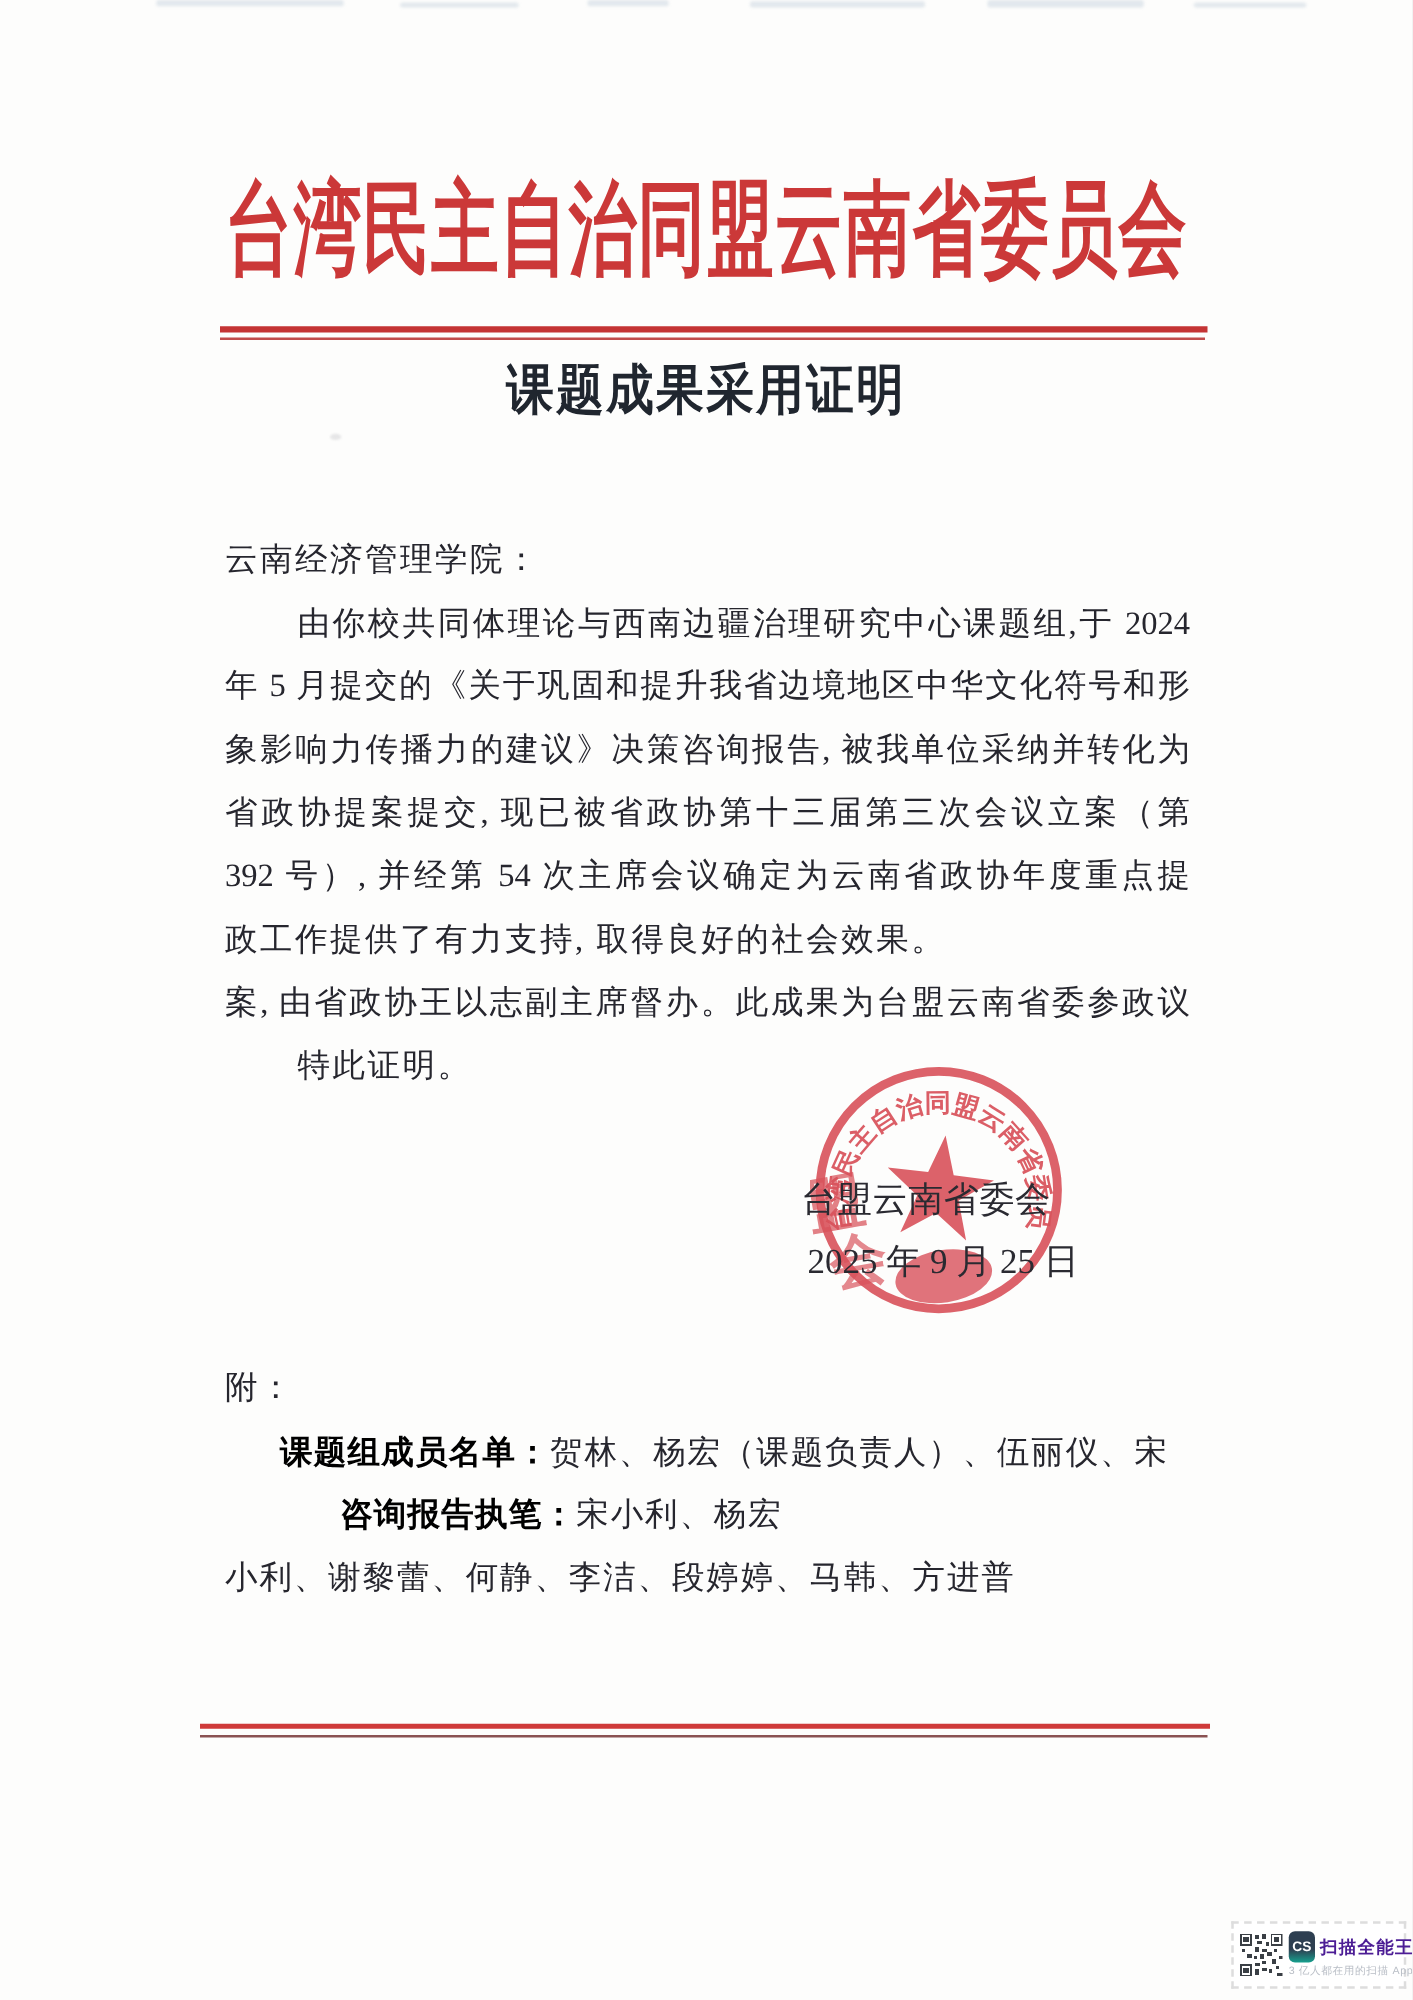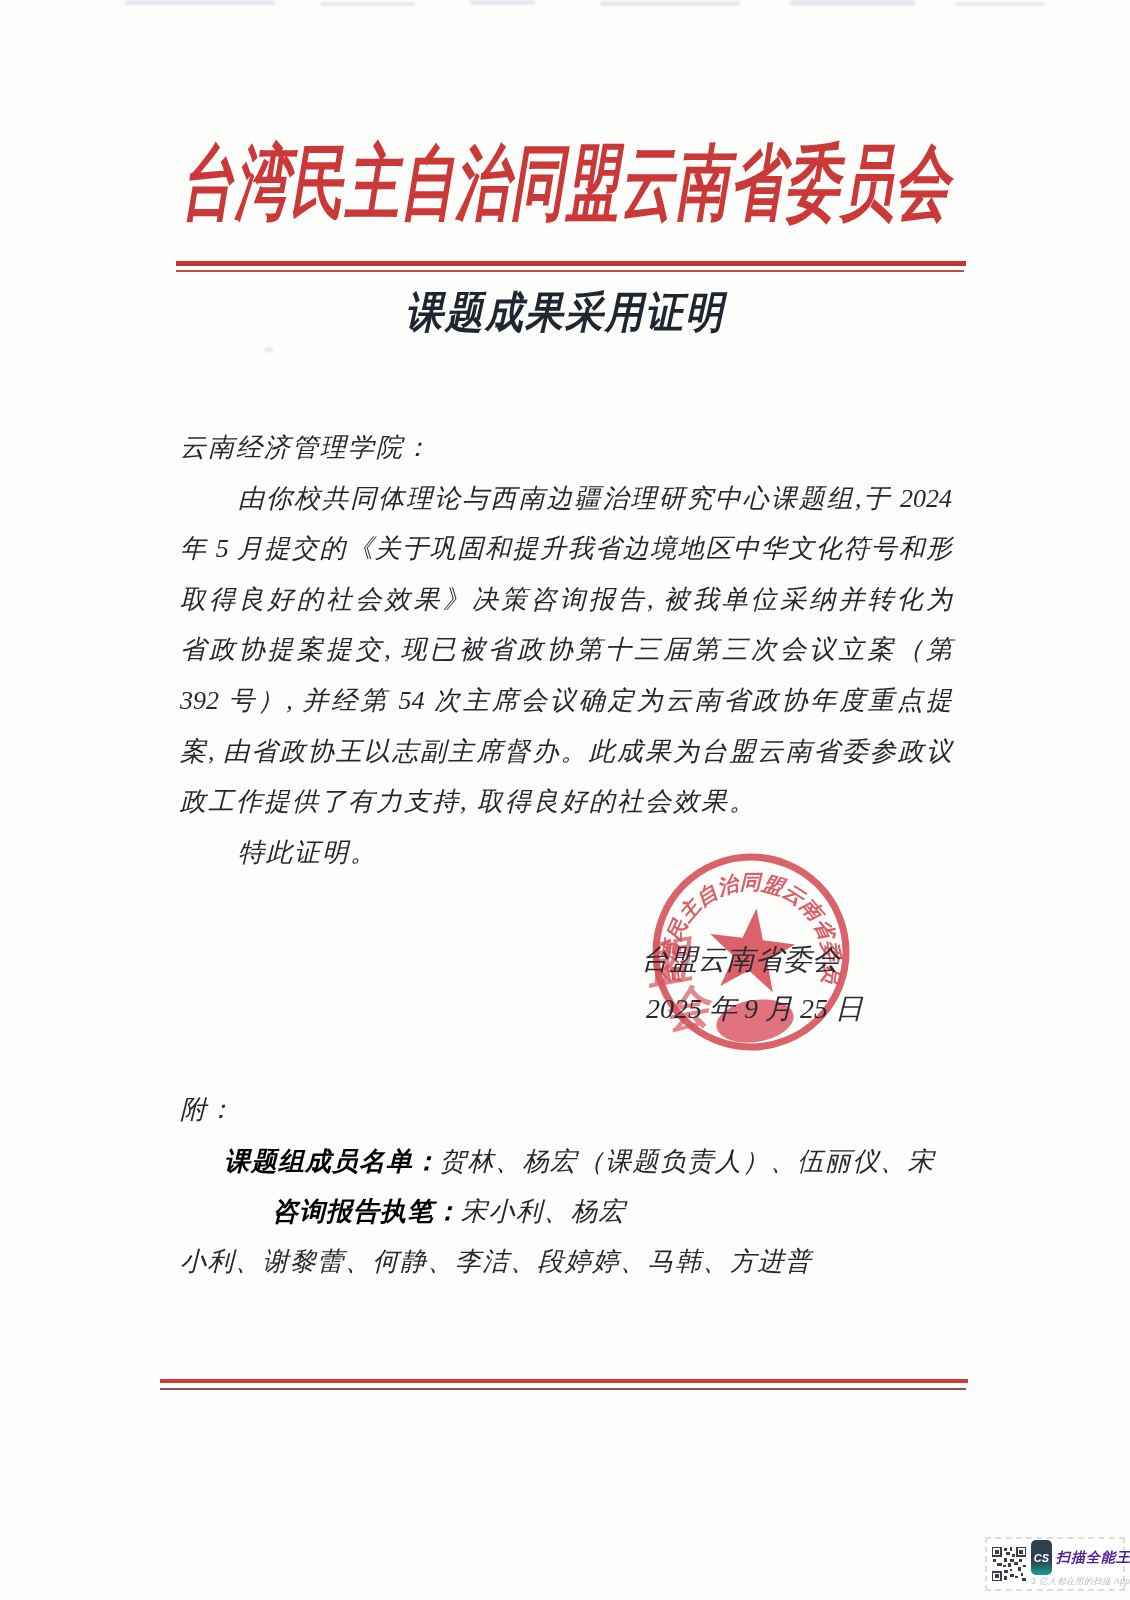--- a/index.html
+++ b/index.html
@@ -1,20 +1,19 @@
 <!DOCTYPE html>
 <html><head>
 <meta charset="utf-8">
 <style>
   html,body{margin:0;padding:0;background:#e9e9e9;}
   .page{
     position:relative;width:1130px;height:1600px;background:#fdfdfc;
     overflow:hidden;font-family:"Liberation Serif","DejaVu Serif",serif;
     color:#26262e;
-    font-style:italic;
   }
   
   .art{position:absolute;background:rgba(150,175,198,.26);filter:blur(1.2px);border-radius:2px;}
   .speck{position:absolute;background:rgba(90,90,105,.14);filter:blur(1px);border-radius:50%;}
 
   
   .org-title{position:absolute;left:0;top:128px;width:100%;height:112px;
     display:flex;align-items:center;justify-content:center;}
   .org-title .stretch{display:inline-block;font-size:54px;font-weight:700;
     color:#cb3838;letter-spacing:1px;white-space:nowrap;
@@ -57,21 +56,21 @@
   .ind92{text-indent:92px;}
 
   
   .wm{position:absolute;left:985px;top:1537px;width:140px;height:54px;
     border:2px dashed #dddddd;background:#ffffff;box-sizing:border-box;
     display:flex;align-items:center;gap:5px;padding:3px 5px;overflow:visible;
     font-family:"Liberation Sans","DejaVu Sans",sans-serif;}
   .wm-qr{flex:0 0 auto;width:34px;height:34px;}
   .wm-col{display:flex;flex-direction:column;justify-content:center;gap:1px;}
   .wm-row{display:flex;align-items:center;gap:4px;}
-  .wm-badge{width:21px;height:35px;border-radius:5px;color:#fff;
+  .wm-badge{width:21px;height:25px;border-radius:5px;color:#fff;
     background:linear-gradient(180deg,#2e3f51 58%,#17a08e);
     display:flex;align-items:center;justify-content:center;
     font-size:11px;font-weight:700;}
   .wm-name{font-size:14px;font-weight:700;color:#4c1d95;white-space:nowrap;letter-spacing:1px;}
   .wm-tag{font-size:8.5px;color:#b9bec6;white-space:nowrap;letter-spacing:0.5px;}
 </style>
 </head>
 <body>
 
 <div class="page">
@@ -91,25 +90,25 @@
   <div class="rule r2"></div>
 
   <div class="doc-title">
     <span class="stretch">课题成果采用证明</span>
   </div>
 
   <div class="letter">
     <div class="ln">云南经济管理学院：</div>
     <div class="ln j ind">由你校共同体理论与西南边疆治理研究中心课题组,于 2024</div>
     <div class="ln j">年 5 月提交的《关于巩固和提升我省边境地区中华文化符号和形</div>
-    <div class="ln j">取得良好的社会效果》决策咨询报告, 被我单位采纳并转化为</div>
+    <div class="ln j">象影响力传播力的建议》决策咨询报告, 被我单位采纳并转化为</div>
     <div class="ln j">省政协提案提交, 现已被省政协第十三届第三次会议立案（第</div>
     <div class="ln j">392 号）, 并经第 54 次主席会议确定为云南省政协年度重点提</div>
+    <div class="ln">政工作提供了有力支持, 取得良好的社会效果。</div>
     <div class="ln j">案, 由省政协王以志副主席督办。此成果为台盟云南省委参政议</div>
-    <div class="ln">政工作提供了有力支持, 取得良好的社会效果。</div>
     <div class="ln ind">特此证明。</div>
   </div>
 
   <svg class="seal" viewBox="0 0 206 206">
     <defs>
       <path id="sealArc" d="M 32,135 A 74,74 0 1 1 174,135" fill="none"></path>
     </defs>
     <circle cx="103" cy="103" r="95" fill="none" stroke="#d7444e" stroke-width="7" opacity="0.9"></circle>
     <text font-size="20.5" fill="#d7444e" opacity="0.92">
       <textPath href="#sealArc" startOffset="0" textLength="294" lengthAdjust="spacingAndGlyphs">台湾民主自治同盟云南省委员会</textPath>

